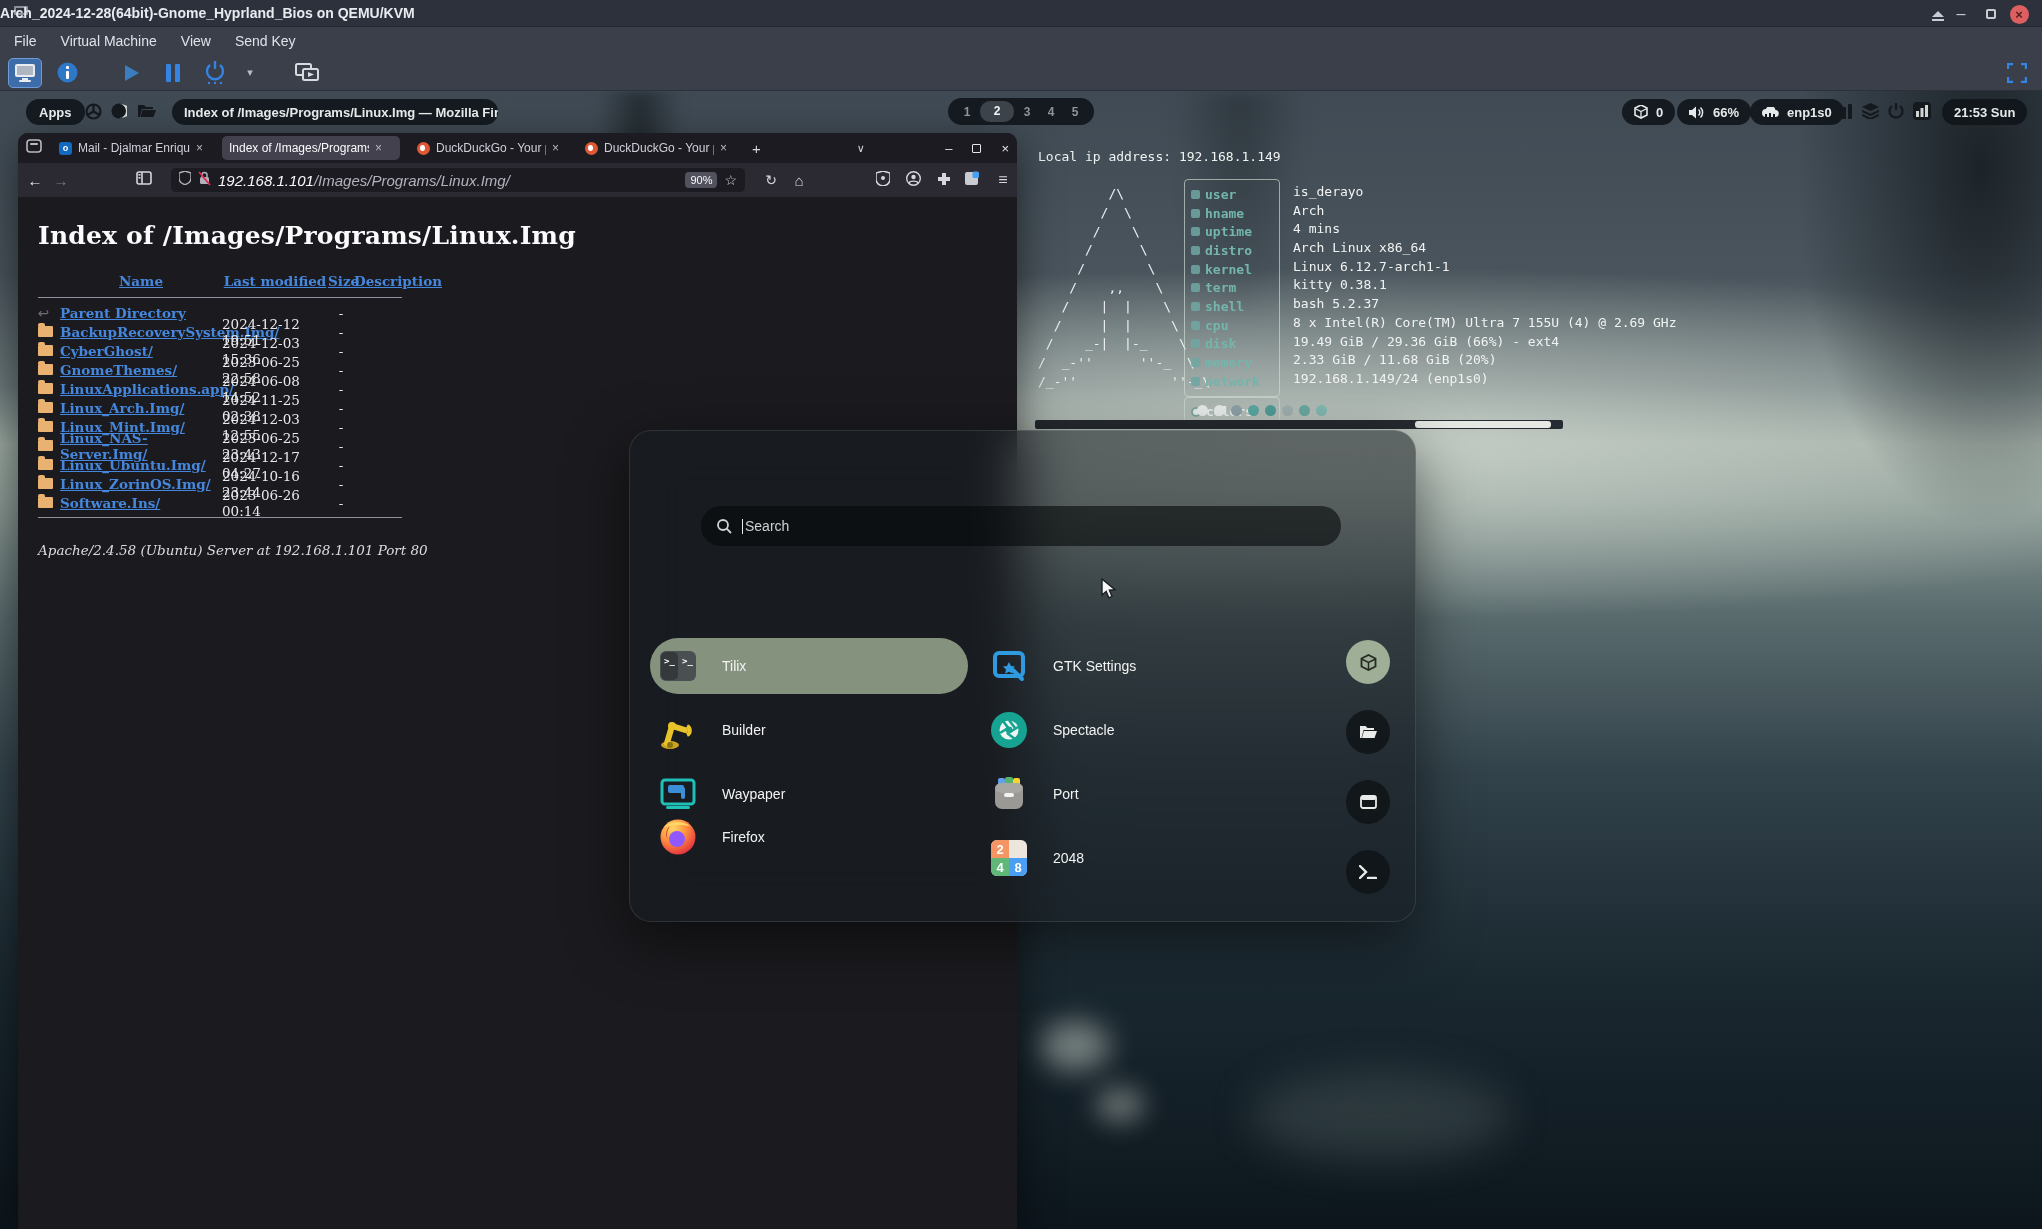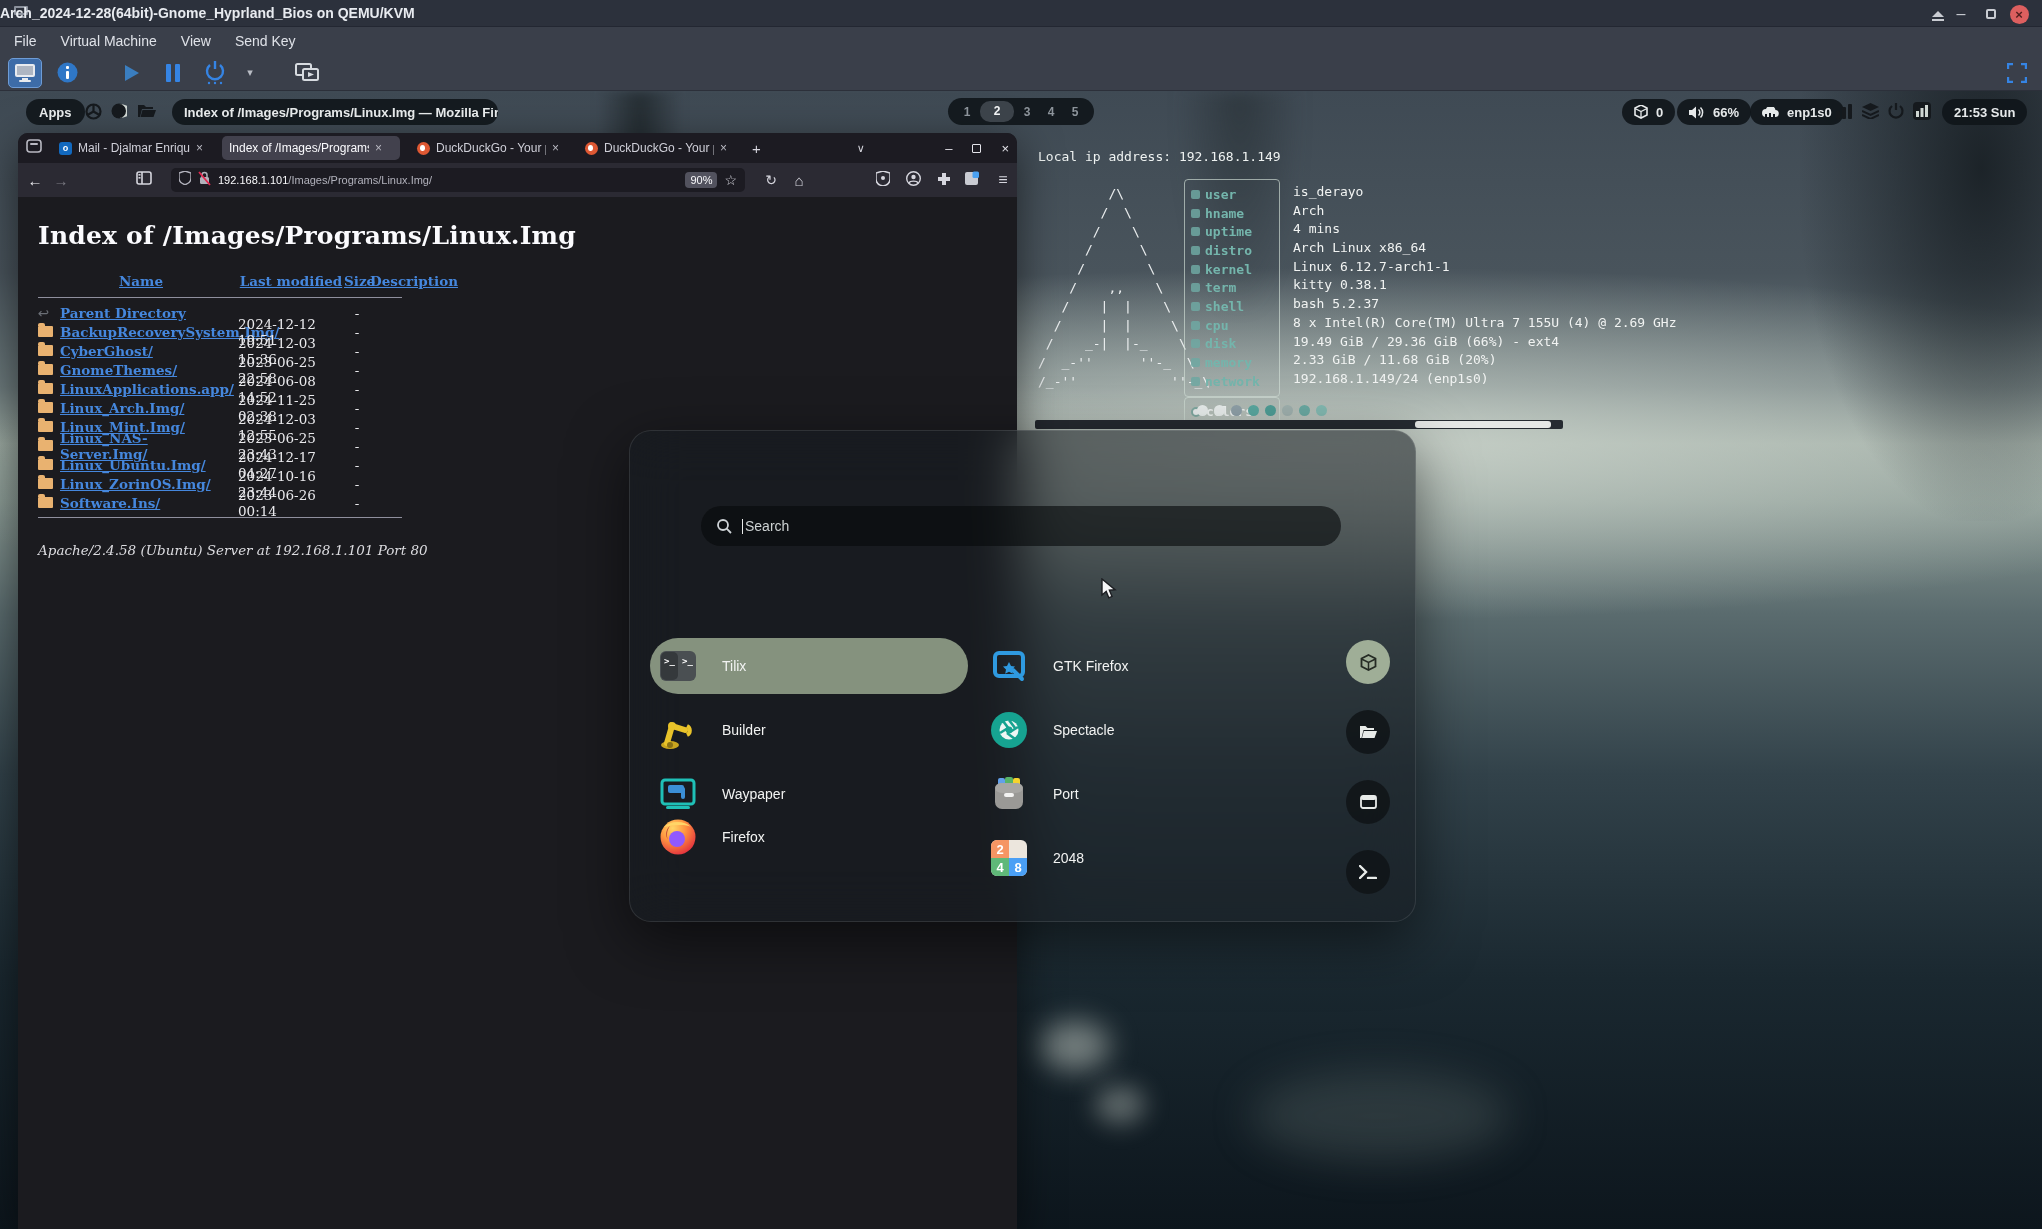--- a/index.html
+++ b/index.html
@@ -76,32 +76,32 @@
   .fav-ddg { background:#de5833; border-radius:50%; position:relative; }
   .fav-ddg::after { content:""; position:absolute; left:3px; top:3px; width:5px; height:6px; background:#fff; border-radius:50% 50% 40% 40%; }
   #ff-winctrl { position:absolute; right:8px; top:0; height:30px; display:flex; align-items:center; gap:20px; color:#e4e4ea; font-size:13px; }
   .ff-maxbox { width:9px; height:9px; border:1.5px solid #e4e4ea; border-radius:1px; }
 
   #ff-navbar { position:absolute; left:0; top:30px; width:999px; height:34px; background:#2b2a33;
     display:flex; align-items:center; color:#d6d6de; }
   .nav-glyph { width:26px; text-align:center; font-size:15px; }
   #urlbar { position:absolute; left:153px; top:35px; width:574px; height:24px; background:#1c1b22;
     border-radius:5px; display:flex; align-items:center; padding:0 8px; gap:7px; }
-  #url-text { font-size:11px; color:#f9f9fb; white-space:nowrap; }
+  #url-text { font-size:15px; color:#f9f9fb; white-space:nowrap;font-style:italic; }
   #url-text .path { color:#b2b2bc; }
   #zoom-badge { margin-left:auto; background:#52525e; color:#f9f9fb; font-size:11px; border-radius:4px; padding:2px 5px; }
 
   #ff-content { position:absolute; left:0; top:64px; width:999px; height:1196px; background:#1b1b1f;
     font-family:"DejaVu Serif", serif; color:#e9e9ec; padding:24px 0 0 20px; }
   #apache-h1 { font-size:25px; font-weight:bold; color:#fbfbfe; letter-spacing:.2px; }
   #listing { margin-top:20px; font-size:13.5px; }
   .lst-row { display:flex; align-items:center; height:19px; }
   .col-ico { width:22px; display:flex; align-items:center; }
   .col-name { width:162px; }
-  .col-mod { width:106px; color:#e9e9ec;margin-left:16px; }
+  .col-mod { width:106px; color:#e9e9ec; }
   .col-size { width:26px; text-align:center; color:#e9e9ec; }
   .col-desc { width:70px; }
   .hdr a, .lst-row a { color:#4587dd; font-weight:bold; text-decoration:underline; }
   .hdr { display:flex; height:22px; align-items:center; }
   .hdr .col-name { text-align:center; }
   .hdr .col-mod { text-align:center; }
   .listing-hr { width:364px; border:none; border-top:1px solid #8f8f9d; margin:5px 0; }
   .folder-ico { width:15px; height:11px; background:#e9b270; border-radius:1px; position:relative; }
   .folder-ico::before { content:""; position:absolute; top:-3px; left:0; width:7px; height:3px;
     background:#e9b270; border-radius:2px 2px 0 0; }
@@ -648,21 +648,21 @@
         <span class="app-label">Tilix</span>
       </div>
       <div class="app-row" style="left:359px;top:207px">
         <span class="app-ico">
           <svg width="40" height="40" viewBox="0 0 40 40">
               <rect x="6" y="7" width="28" height="23" rx="4" fill="none" stroke="#2f9ae0" stroke-width="4"></rect>
               <path d="M20 16 l2 4 4 .5 -3 3 .8 4.2 -3.8-2 -3.8 2 .8-4.2 -3-3 4-.5 Z" fill="#2f9ae0"></path>
               <line x1="24" y1="24" x2="33" y2="33" stroke="#2f9ae0" stroke-width="4" stroke-linecap="round"></line>
             </svg>
         </span>
-        <span class="app-label">GTK Firefox</span>
+        <span class="app-label">GTK Settings</span>
       </div>
 
       <div class="app-row" style="left:28px;top:271px">
         <span class="app-ico">
           <svg width="40" height="40" viewBox="0 0 40 40">
               <ellipse cx="12" cy="35" rx="9" ry="4" fill="#c9a51f"></ellipse>
               <path d="M9 33 L14 16 L27 20" fill="none" stroke="#e9c32a" stroke-width="6" stroke-linecap="round"></path>
               <circle cx="14" cy="16" r="4" fill="#e9c32a"></circle>
               <path d="M29 16 a5 5 0 0 1 0 9" fill="none" stroke="#e9c32a" stroke-width="4"></path>
               <circle cx="12" cy="35" rx="3" r="3" fill="#8a7115"></circle>

